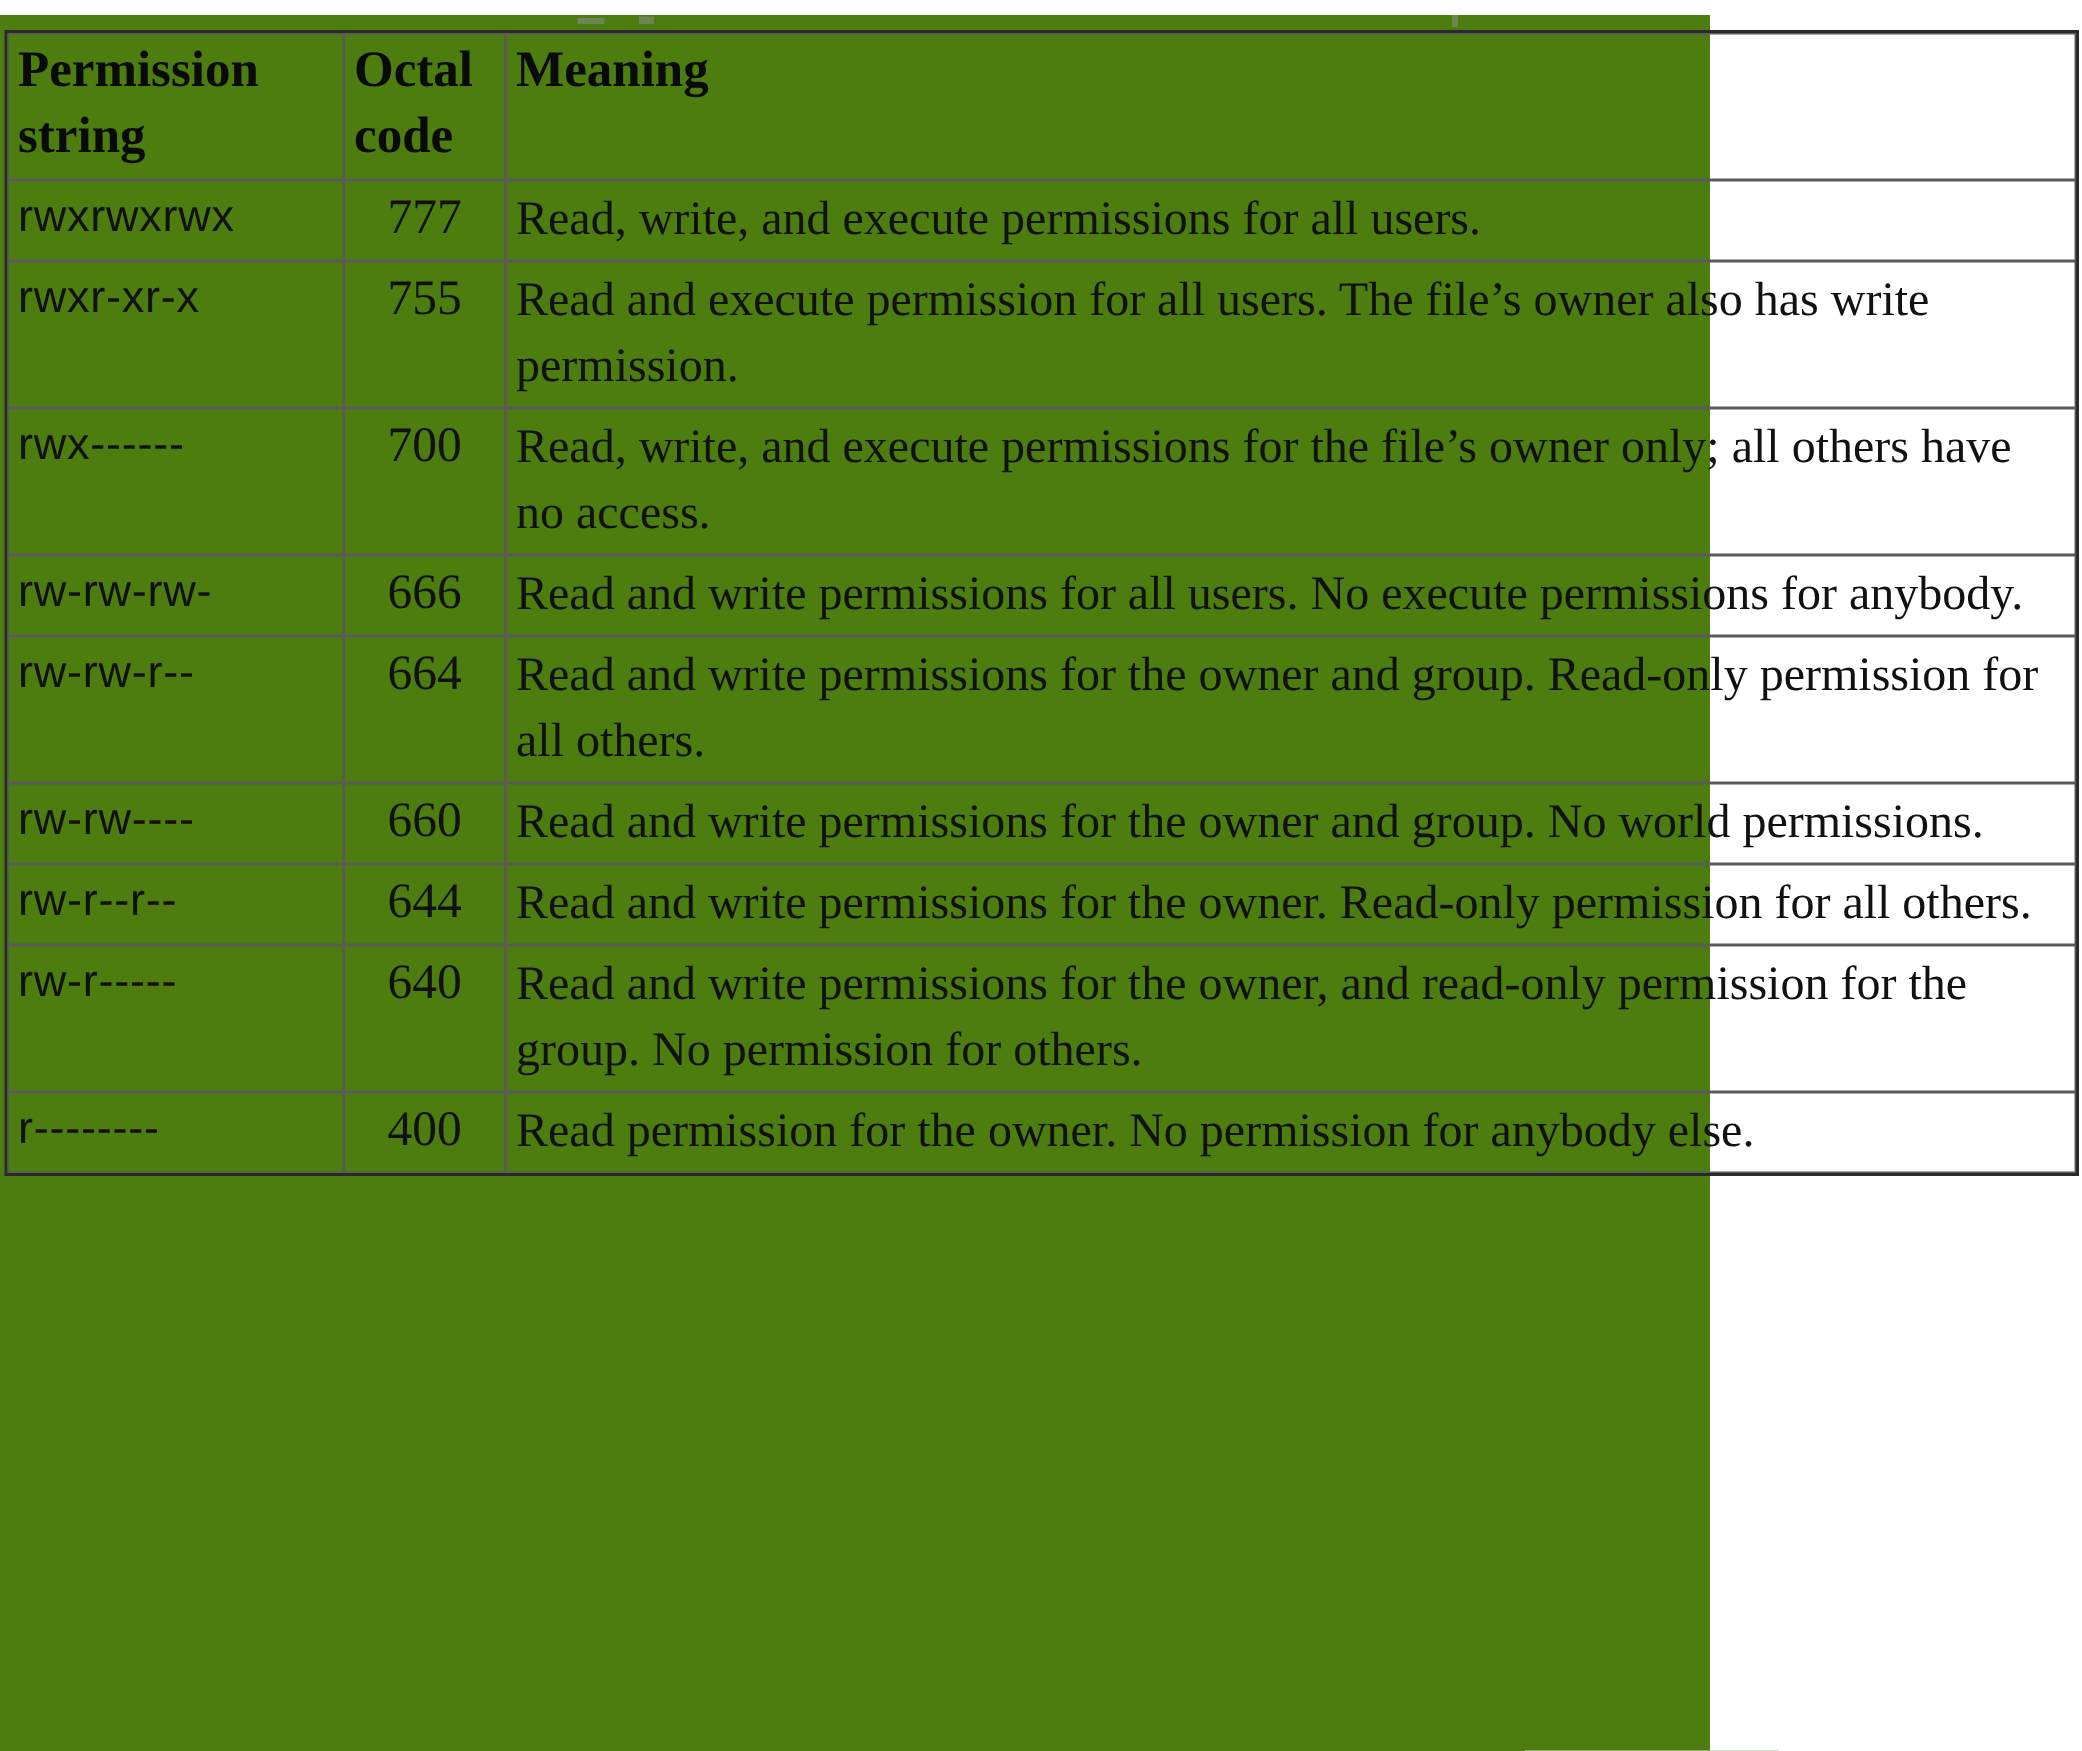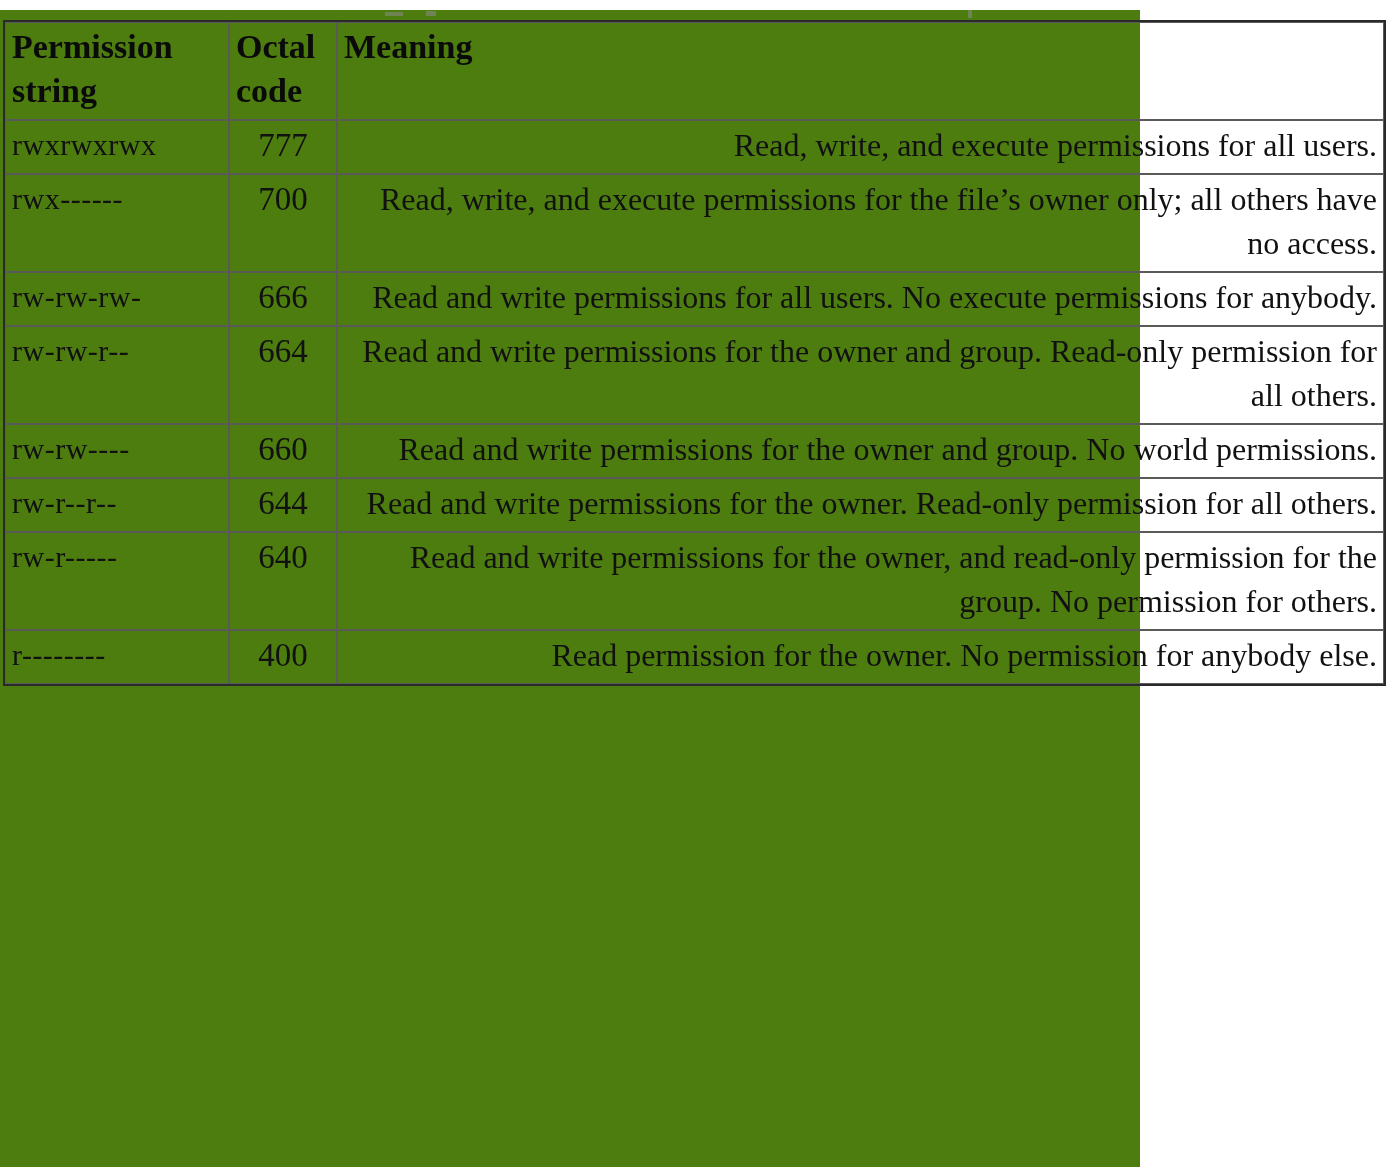--- a/index.html
+++ b/index.html
@@ -52,24 +52,23 @@
   }
   th {
     font-weight: bold;
     font-size: 34px;
     line-height: 44px;
     color: #0a0a0a;
   }
   td.meaning-cell {
     font-size: 32px;
     line-height: 44px;
-    text-align: right;
   }
   td.permission-cell {
-    font-family: Liberation Serif, serif;
+    font-family: Liberation Sans, sans-serif;
     font-size: 30px;
     line-height: 44px;
     letter-spacing: 0.5px;
     white-space: nowrap;
   }
   td.octal-cell {
     font-size: 33px;
     line-height: 44px;
     text-align: center;
   }
@@ -94,20 +93,25 @@
         <th>Permission string</th>
         <th>Octal code</th>
         <th>Meaning</th>
       </tr>
     </thead>
     <tbody>
         <tr>
         <td class="permission-cell">rwxrwxrwx</td>
         <td class="octal-cell">777</td>
         <td class="meaning-cell">Read, write, and execute permissions for all users.</td>
+      </tr>
+        <tr>
+        <td class="permission-cell">rwxr-xr-x</td>
+        <td class="octal-cell">755</td>
+        <td class="meaning-cell">Read and execute permission for all users. The file’s owner also has write permission.</td>
       </tr>
         <tr>
         <td class="permission-cell">rwx------</td>
         <td class="octal-cell">700</td>
         <td class="meaning-cell">Read, write, and execute permissions for the file’s owner only; all others have no access.</td>
       </tr>
         <tr>
         <td class="permission-cell">rw-rw-rw-</td>
         <td class="octal-cell">666</td>
         <td class="meaning-cell">Read and write permissions for all users. No execute permissions for anybody.</td>

